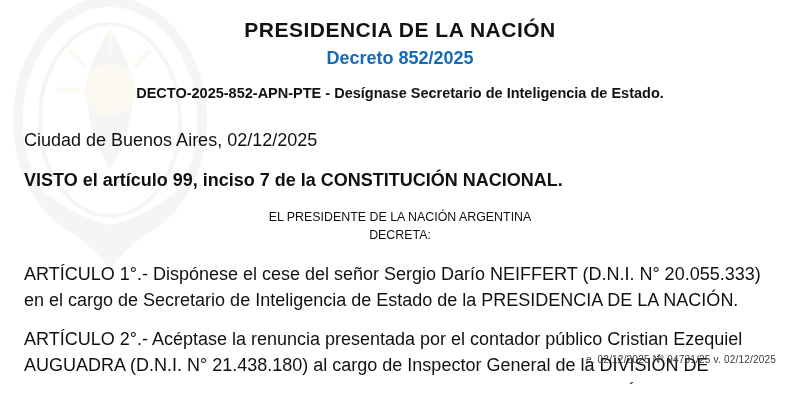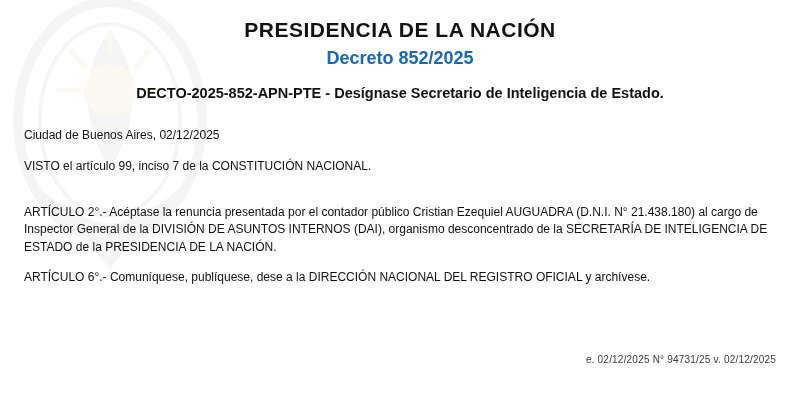--- a/index.html
+++ b/index.html
@@ -54,31 +54,32 @@
     margin: 0 0 12px 0;
   }
   .doc-subtitle {
     text-align: center;
     font-size: 14.5px;
     font-weight: bold;
     color: #121212;
     margin: 16px 0 26px 0;
   }
   .body-text {
-    font-size: 12px;
+    font-size: 18px;
     line-height: 1.45;
     color: #111111;
     text-align: left;
     margin: 0 0 13px 0;
   }
   .city-line {
     margin-bottom: 14px;
   }
   .visto-line {
-    margin-bottom: 28px;
+    margin-bottom: 16px;
+    font-weight: bold;
   }
   .centered-block {
     text-align: center;
     font-size: 12.4px;
     line-height: 1.45;
     margin: 0 0 16px 0;
   }
   .centered-block .lvl2 {
     display: block;
   }
@@ -123,21 +124,26 @@
     <div class="doc-title">PRESIDENCIA DE LA NACIÓN</div>
 
     <div class="decreto-line">Decreto 852/2025</div>
 
     <div class="doc-subtitle">DECTO-2025-852-APN-PTE - Desígnase Secretario de Inteligencia de Estado.</div>
 
     <div class="body-text city-line">Ciudad de Buenos Aires, 02/12/2025</div>
 
     <div class="body-text visto-line">VISTO el artículo 99, inciso 7 de la CONSTITUCIÓN NACIONAL.</div>
 
+    <div class="centered-block">
+      <span>EL PRESIDENTE DE LA NACIÓN ARGENTINA</span>
+      <span class="lvl2">DECRETA:</span>
+    </div>
 
+    <p class="body-text article">ARTÍCULO 1°.- Dispónese el cese del señor Sergio Darío NEIFFERT (D.N.I. N° 20.055.333) en el cargo de Secretario de Inteligencia de Estado de la PRESIDENCIA DE LA NACIÓN.</p>
     <p class="body-text article">ARTÍCULO 2°.- Acéptase la renuncia presentada por el contador público Cristian Ezequiel AUGUADRA (D.N.I. N° 21.438.180) al cargo de Inspector General de la DIVISIÓN DE ASUNTOS INTERNOS (DAI), organismo desconcentrado de la SECRETARÍA DE INTELIGENCIA DE ESTADO de la PRESIDENCIA DE LA NACIÓN.</p>
     <p class="body-text article">ARTÍCULO 6°.- Comuníquese, publíquese, dese a la DIRECCIÓN NACIONAL DEL REGISTRO OFICIAL y archívese.</p>
 
   </div>
 
   <div class="footer-fragment">e. 02/12/2025 N° 94731/25 v. 02/12/2025</div>
 
 </div>
 
 </body></html>

